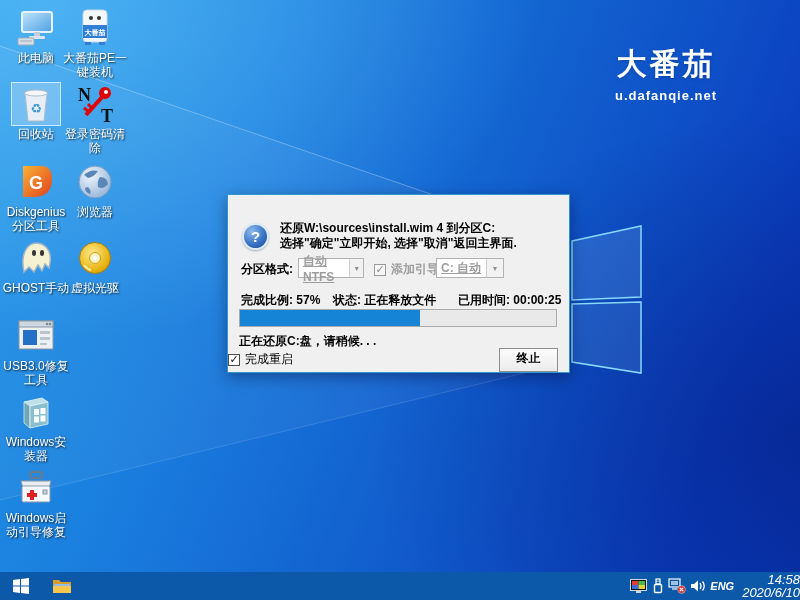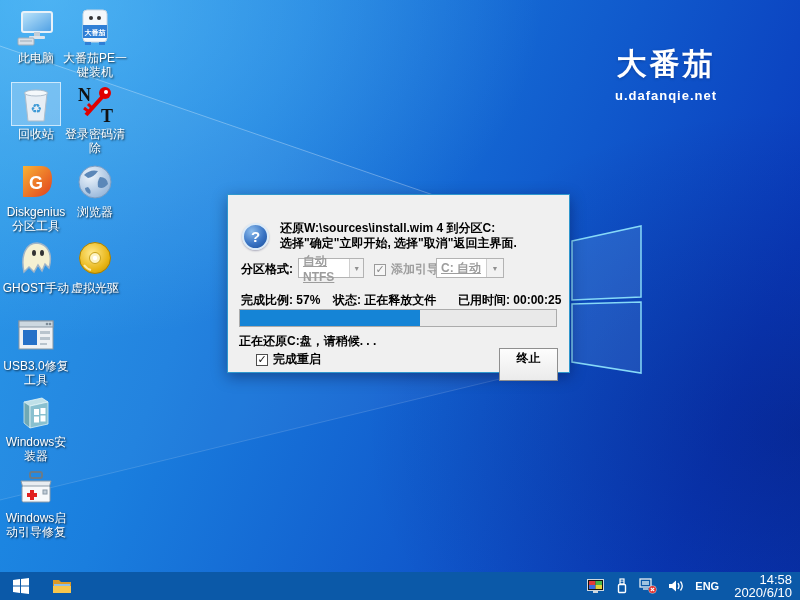--- a/index.html
+++ b/index.html
@@ -50,30 +50,30 @@
     font-size:11px;line-height:9px;text-align:center;color:#8a8a8a;}
   .cb::after{content:"✓";}
   .cb.enabled{border-color:#4d4d4d;background:#fff;color:#111;}
   .addboot{left:146px;top:66px;color:#9d9d9d;font-weight:600;}
   .stat{position:absolute;top:97px;font-weight:bold;white-space:nowrap;}
   .stat.s1{left:13px;} .stat.s2{left:105px;} .stat.s3{left:230px;}
   .pbar{position:absolute;left:11px;top:114px;width:318px;height:18px;background:#e9e9e9;
     border:1px solid #ababab;box-sizing:border-box;}
   .pfill{height:100%;background:#1584d6;}
   .statusline{position:absolute;left:11px;top:138px;font-weight:600;}
-  .rebootrow{left:28px;top:156px;font-weight:700;}
-  .btn{position:absolute;left:271px;top:153px;width:59px;height:33px;background:linear-gradient(#fdfdfd,#ebebeb);
+  .rebootrow{left:0;top:156px;font-weight:400;}
+  .btn{position:absolute;left:271px;top:153px;width:59px;height:24px;background:linear-gradient(#fdfdfd,#ebebeb);
     border:1px solid #8f8f8f;box-sizing:border-box;text-align:center;line-height:18px;font-size:12px;cursor:pointer;font-weight:600;}
   
   .taskbar{position:absolute;left:0;bottom:0;width:800px;height:28px;background:#0b59a8;
     display:flex;align-items:center;color:#fff;}
   .tb-btn{height:28px;display:flex;align-items:center;justify-content:center;cursor:pointer;}
   .tb-start{width:42px;}
   .tb-app{width:40px;}
-  .tray{margin-left:auto;display:flex;align-items:center;gap:11px;padding-right:8px;}
+  .tray{margin-left:auto;display:flex;align-items:center;gap:4px;padding-right:0;font-style:italic;}
   .tray-ic{display:flex;align-items:center;justify-content:center;cursor:pointer;}
   .tray-lang{font-size:11px;font-weight:bold;cursor:pointer;}
   .clock{font-size:13px;line-height:13px;text-align:right;cursor:pointer;margin-left:4px;}
 </style>
 </head>
 <body>
 
 <div class="desktop">
 
   <svg class="bg-art" width="800" height="600">

